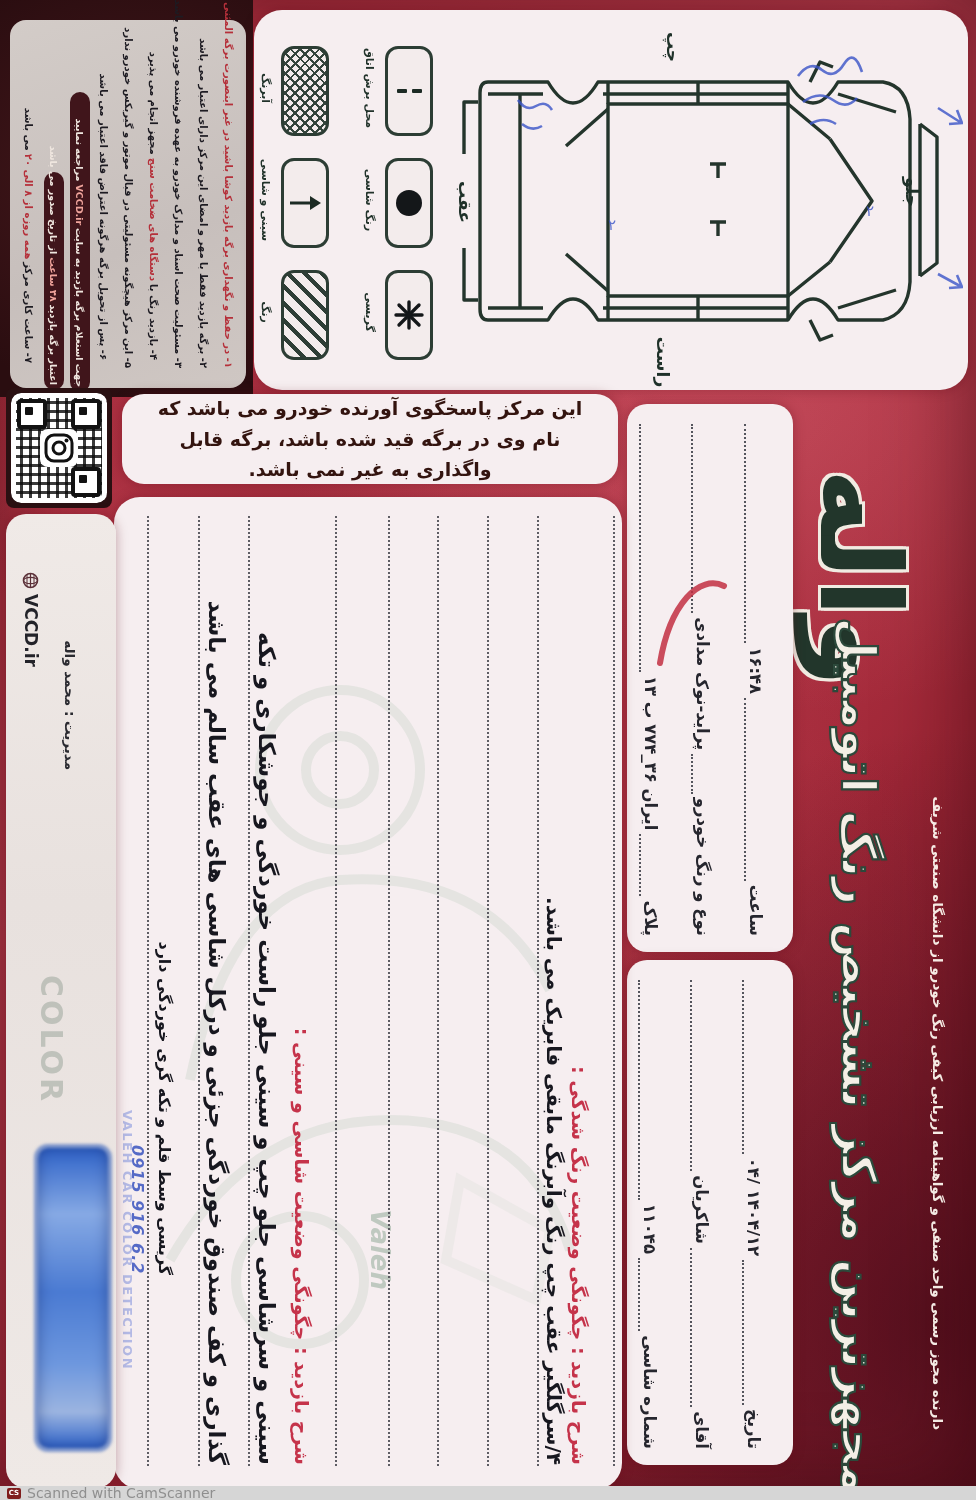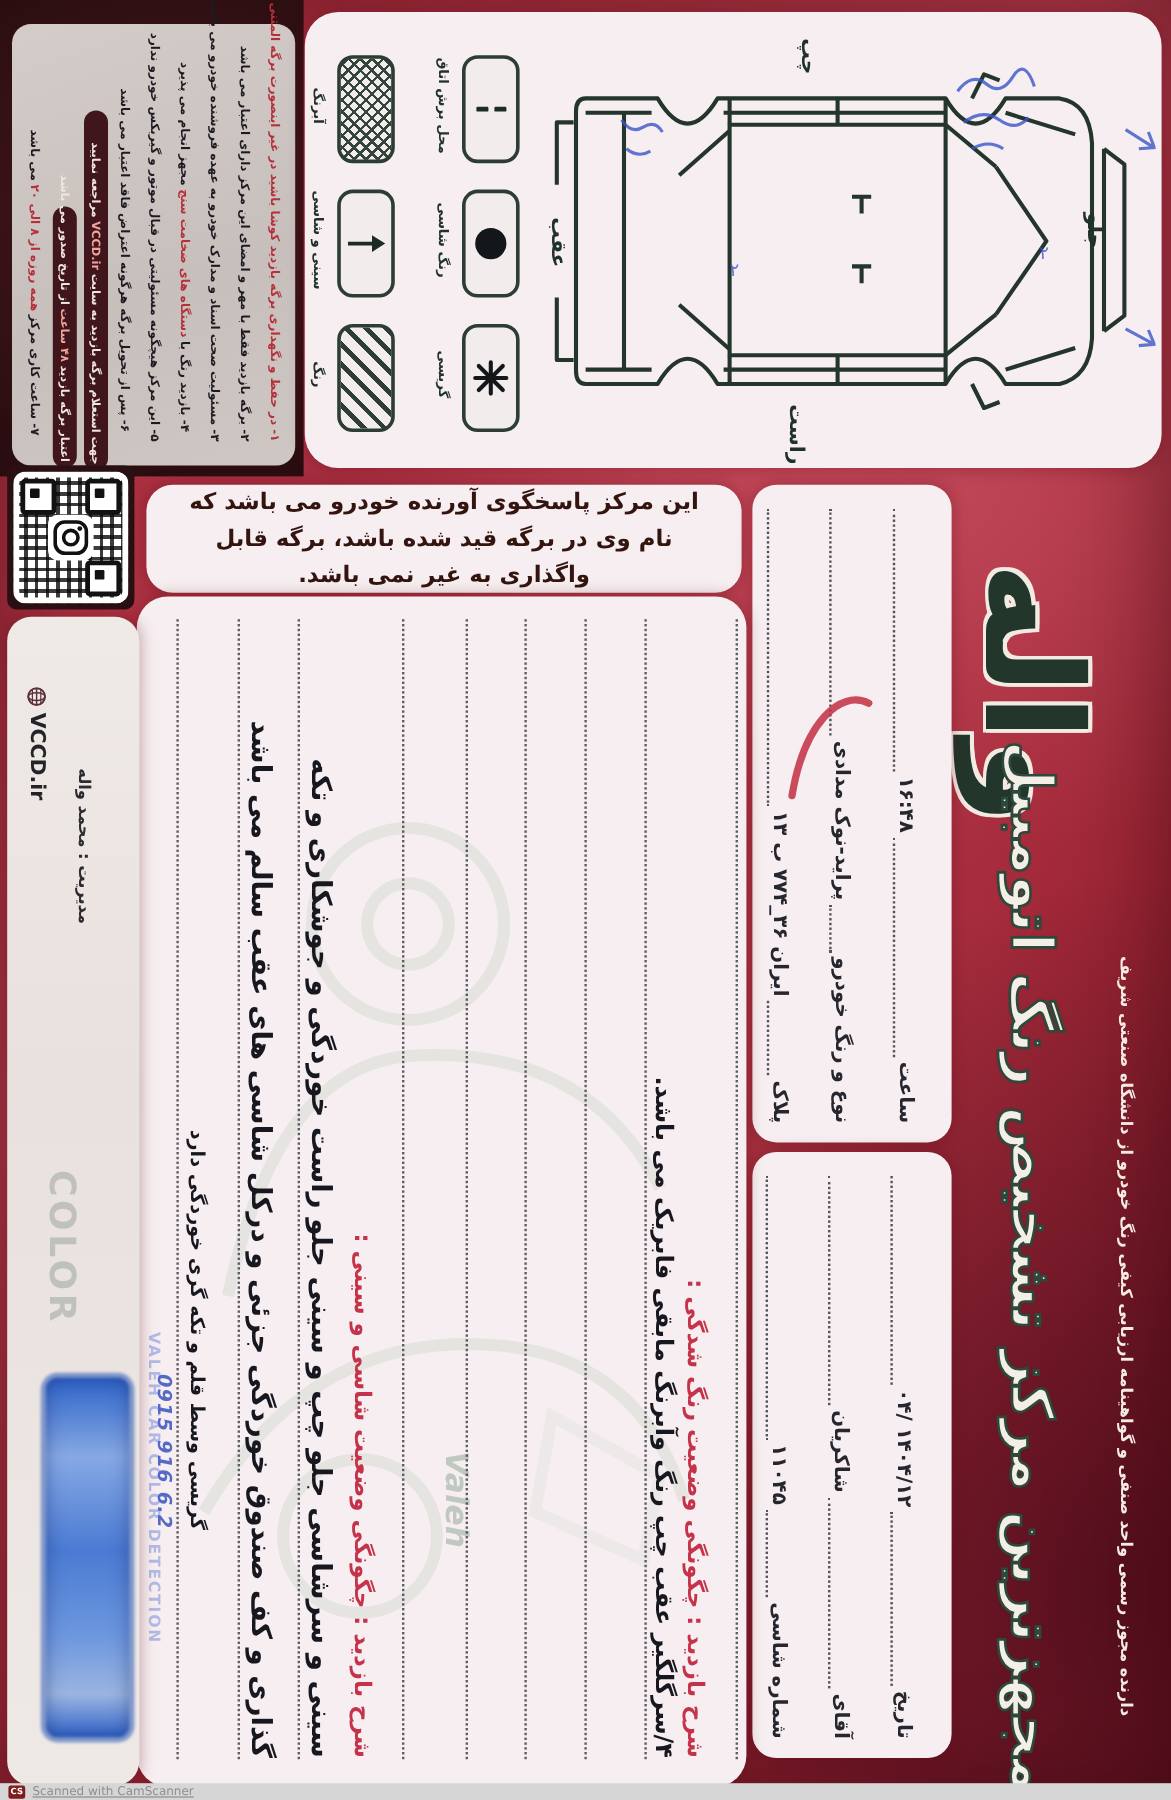--- a/index.html
+++ b/index.html
@@ -41,21 +41,21 @@
   .tagline{font-size:48px;font-weight:900;color:#f4efe6;-webkit-text-stroke:2.2px #2c493b;
     text-shadow:0 0 2px rgba(30,60,45,.4);}
   .cert{font-size:13.5px;font-weight:700;color:#fdf7ef;letter-spacing:.4px;opacity:.95;}
   .notice{font-size:19px;font-weight:800;color:#33140f;text-align:center;line-height:1.6;direction:rtl;}
   .qr-finder{position:absolute;width:22px;height:22px;border:4px solid #121212;border-radius:4px;background:#fff;}
   .qr-finder::after{content:"";position:absolute;left:4px;top:4px;width:8px;height:8px;background:#121212;border-radius:1px;}
   .footer{position:absolute;left:0;top:1486px;width:976px;height:14px;background:#d6d6d6;
     display:flex;align-items:center;gap:6px;padding-left:7px;box-sizing:border-box;}
   .cs-badge{width:14px;height:11px;background:#7f1d1d;color:#fff;font-size:7px;font-weight:700;
     display:flex;align-items:center;justify-content:center;border-radius:2px;}
-  .cs-text{color:#8f8f8f;font-size:10px;text-decoration:underline;}
+  .cs-text{color:#8f8f8f;font-size:14px;}
   .wm{opacity:.4;}
 </style>
 </head>
 <body>
 
 <div id="page">
 
   <div class="abs" style="left:0;top:0;width:253px;height:397px;
               background:radial-gradient(300px 260px at 55% 45%,#46181c,#2a0d10 85%);"></div>
   <div class="abs gray-paper" style="left:10px;top:20px;width:236px;height:368px;"></div>
@@ -199,21 +199,21 @@
     <span class="abs" style="left:29px;top:36px;width:38px;height:38px;background:#fff;border-radius:8px;
           display:flex;align-items:center;justify-content:center;">
       <svg width="30" height="30" viewBox="0 0 30 30">
         <rect x="2" y="2" width="26" height="26" rx="8" fill="#fff" stroke="#111" stroke-width="3"></rect>
         <circle cx="15" cy="15" r="6" fill="none" stroke="#111" stroke-width="3"></circle>
         <circle cx="22.5" cy="7.5" r="2" fill="#111"></circle>
         </svg>
       </span>
   </div>
 
-  <div class="abs paper" style="left:122px;top:404px;width:496px;height:90px;display:flex;align-items:center;justify-content:flex-start;padding:4px 22px;box-sizing:border-box;">
+  <div class="abs paper" style="left:122px;top:394px;width:496px;height:90px;display:flex;align-items:center;justify-content:flex-start;padding:4px 22px;box-sizing:border-box;">
     <div class="notice">این مرکز پاسخگوی آورنده خودرو  می باشد که نام وی در برگه قید شده باشد، برگه قابل واگذاری به غیر نمی باشد.</div>
   </div>
 
   <div class="vr logo-big" style="left:933px;top:420px;width:315px;height:145px;justify-content:center;">
     <span>واله</span>
     </div>
   <div class="vr tagline" style="left:918px;top:742px;width:752px;height:118px;justify-content:space-between;">
     <span>مجهزترین مرکز تشخیص رنگ اتومبیل</span>
     </div>
   <div class="vr cert" style="left:951px;top:430px;width:1000px;height:26px;">

